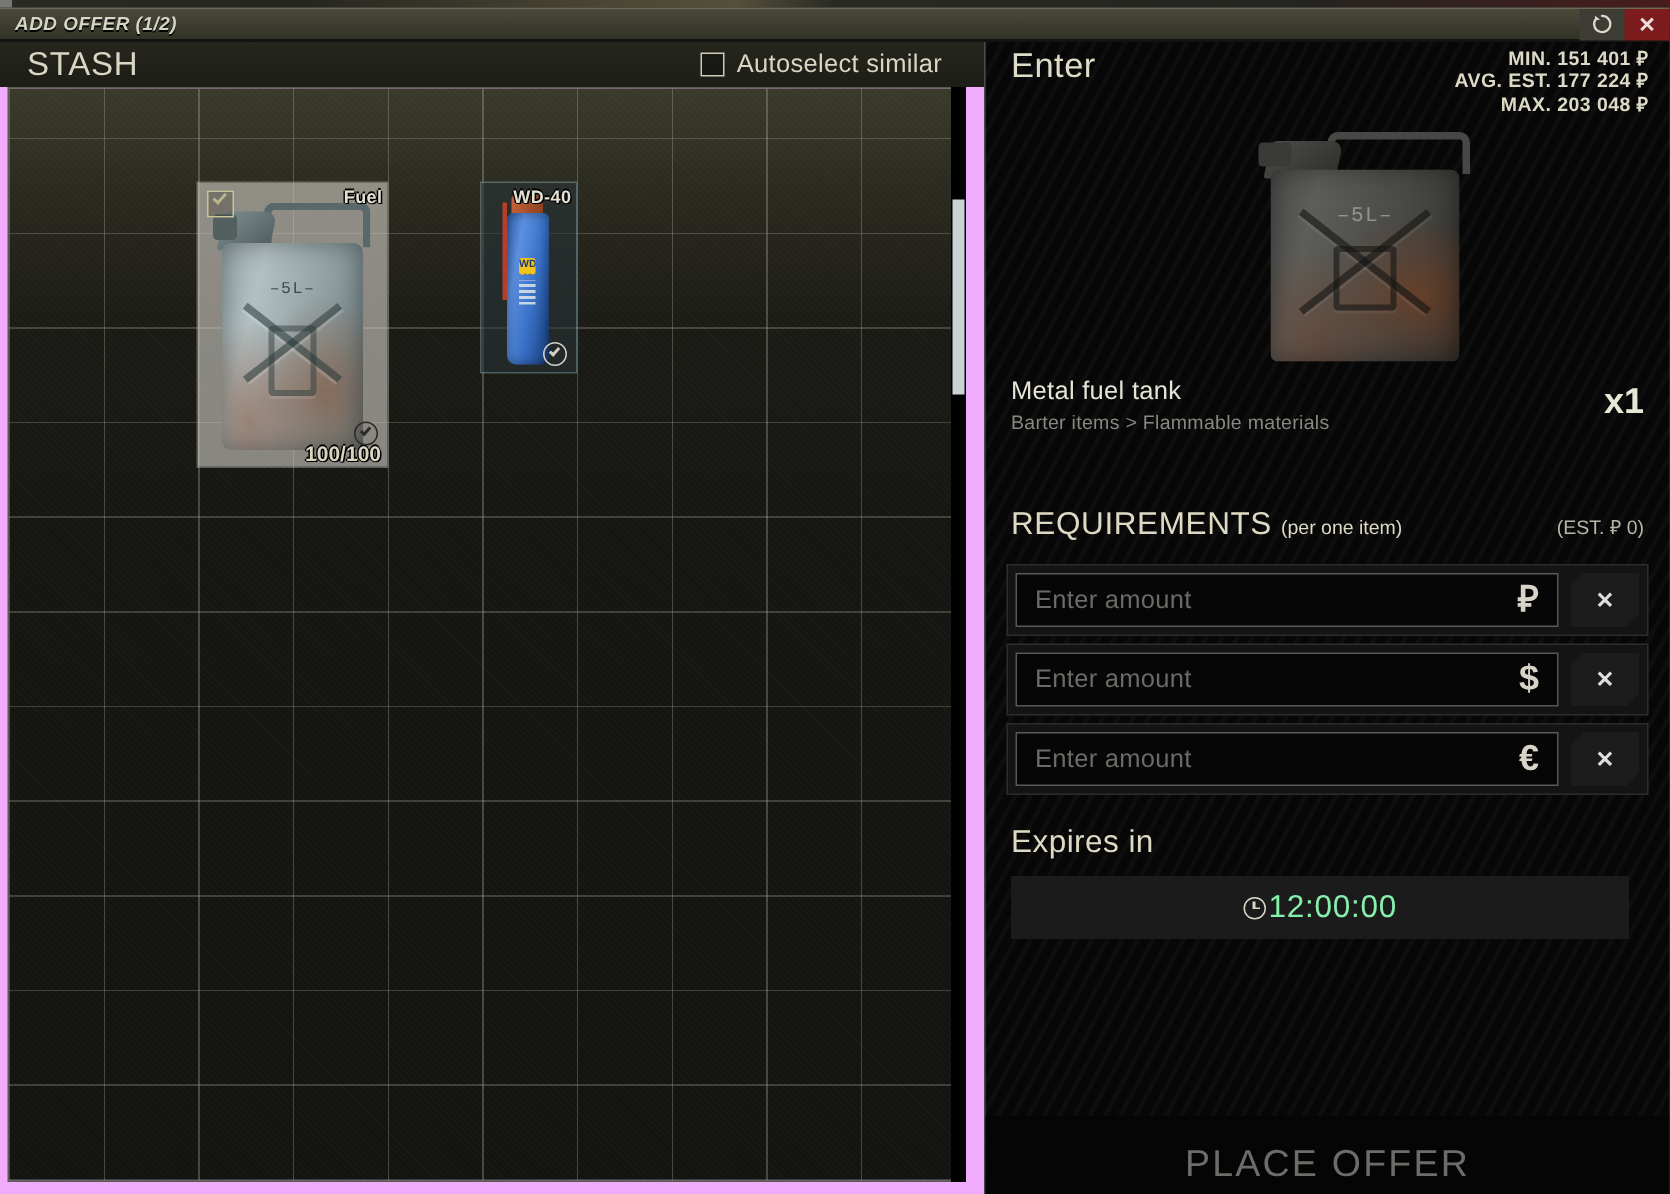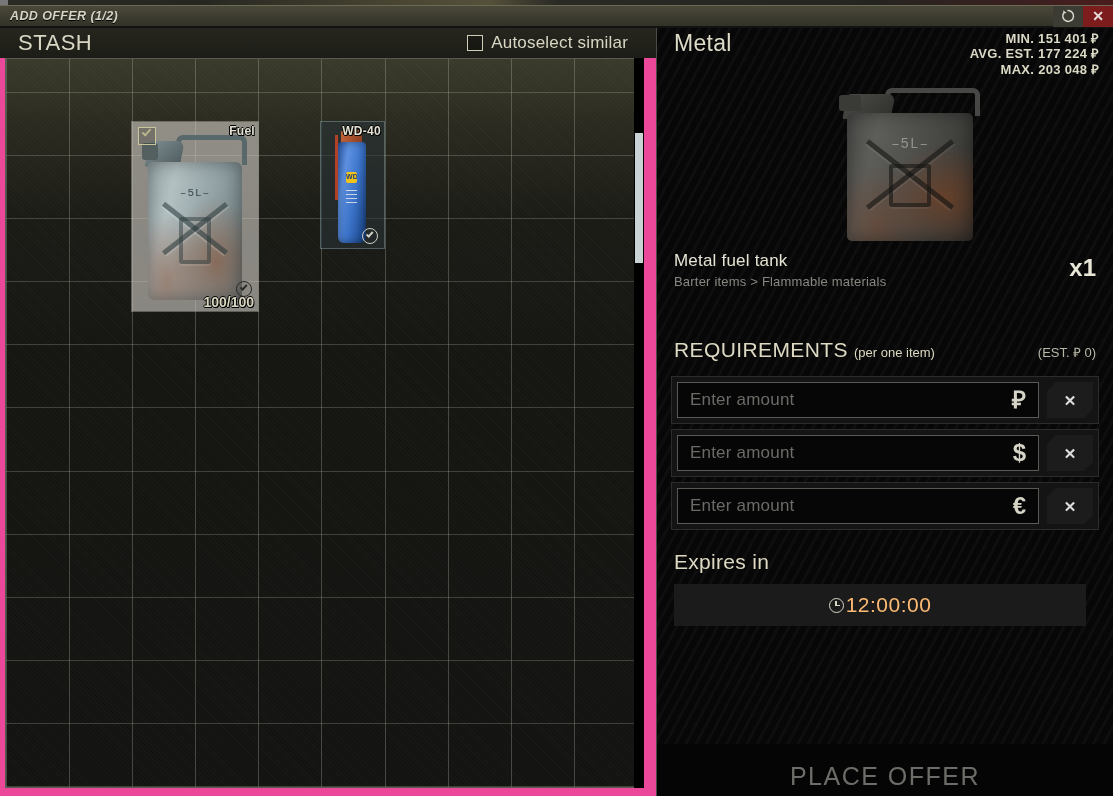--- a/index.html
+++ b/index.html
@@ -72,21 +72,21 @@
     position: absolute;
     top: 28px; left: 0;
     width: 1113px; height: 768px;
     display: flex;
   }
 
   
   .left-panel {
     position: relative;
     width: 657px; height: 768px;
-    background: #ec4899;
+    background: #f0abfc;
     border-right: 1px solid #4b4b46;
   }
   .stash-header {
     position: relative;
     height: 30px;
     display: flex;
     align-items: center;
     background: linear-gradient(180deg, #26261f 0%, #1d1d17 100%);
     padding: 0 16px 0 18px;
   }
@@ -540,21 +540,21 @@
     background: #d8d6c6;
   }
   .clock-icon::after {
     content: ""; position: absolute;
     left: 6px; top: 6px;
     width: 4px; height: 1.5px;
     background: #d8d6c6;
   }
   .expires-val {
     font-size: 21px;
-    color: #fdba74;
+    color: #86efac;
     letter-spacing: 0.5px;
   }
 
   .require-all {
     position: absolute;
     top: 618px; left: 17px;
     display: flex;
     align-items: center;
     gap: 10px;
     cursor: pointer;
@@ -692,21 +692,21 @@
       </div>
 
       <div class="scrollbar-track">
         <div class="scrollbar-thumb"></div>
       </div>
     </div>
 
     <div class="right-panel">
 
       <div class="offer-head">
-        <div class="offer-title">Metal</div>
+        <div class="offer-title">Enter</div>
         <div class="price-stack">
           <div class="price-line">MIN. 151 401 ₽</div>
           <div class="price-line">AVG. EST. 177 224 ₽</div>
           <div class="price-line">MAX. 203 048 ₽</div>
         </div>
       </div>
 
       <div class="preview-box">
         <div class="preview-inner preview-can">
           <div class="can-handle"></div>

